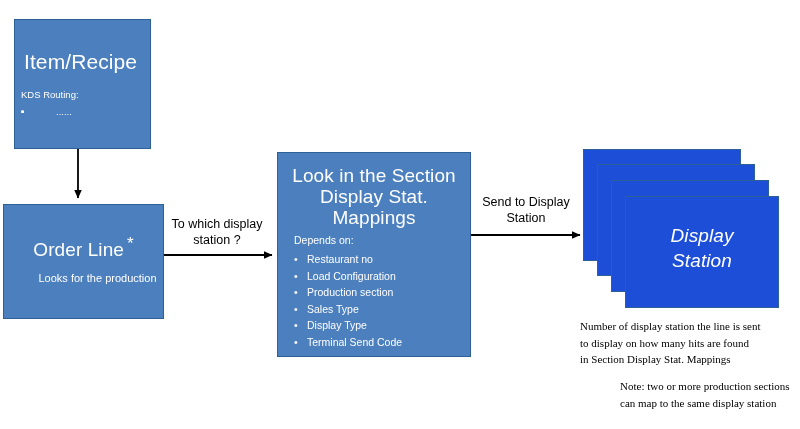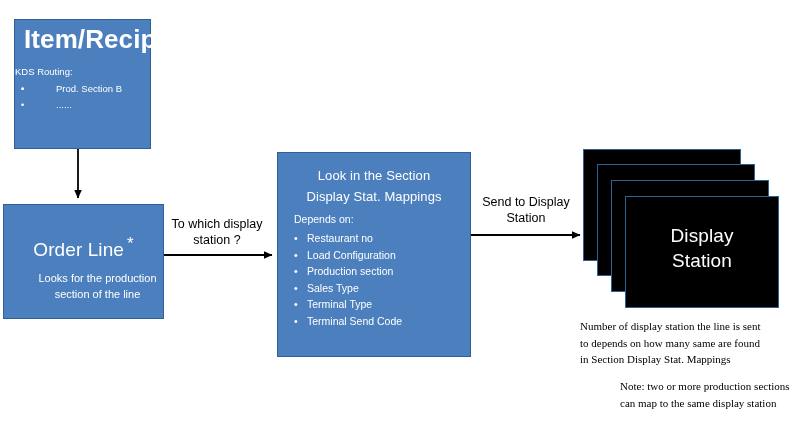--- a/index.html
+++ b/index.html
@@ -45,30 +45,30 @@
   }
 
   
   #item-recipe-box {
     left: 14px;
     top: 19px;
     width: 137px;
     height: 130px;
   }
   #item-recipe-box .box-title {
-    font-size: 26px;
+    font-size: 21px;
     line-height: 24px;
-    margin-top: 7px;
+    margin-top: 30px;
     text-align: left;
     padding-left: 9px;
-    font-weight: bold;
   }
   .kds-label {
     font-size: 9.5px;
     line-height: 12px;
+    padding-left: 6px;
     margin-top: 15px;
     color: #ffffff;
   }
   .kds-list {
     list-style: none;
     margin: 3px 0 0 0;
     padding: 0;
   }
   .kds-list li {
     font-size: 9.5px;
@@ -115,21 +115,21 @@
   }
 
   
   #mappings-box {
     left: 277px;
     top: 152px;
     width: 194px;
     height: 205px;
   }
   #mappings-box .box-title {
-    font-size: 13px;
+    font-size: 19px;
     line-height: 21px;
     margin-top: 12px;
     padding: 0 6px;
   }
   .depends-label {
     font-size: 10.5px;
     line-height: 13px;
     margin-top: 6px;
     padding-left: 16px;
     color: #ffffff;
@@ -149,23 +149,24 @@
   }
   .depends-list li .bullet {
     position: absolute;
     left: 0;
     top: 0;
   }
 
   
   .stack-box {
     position: absolute;
-    background: #000000;
+    background: #1d4ed8;
     border: 1px solid #2E5F95;
     box-sizing: border-box;
+    font-style: italic;
   }
   #ds-back-4 { left: 583px; top: 149px; width: 158px; height: 112px; }
   #ds-back-3 { left: 597px; top: 164px; width: 158px; height: 112px; }
   #ds-back-2 { left: 611px; top: 180px; width: 158px; height: 112px; }
   #ds-front  { left: 625px; top: 196px; width: 154px; height: 112px; color:#fff; }
   #ds-front .box-title {
     font-size: 19px;
     line-height: 25px;
     margin-top: 26px;
     text-align: center;
@@ -241,36 +242,34 @@
 
   <div class="box" id="item-recipe-box">
     <div class="box-title">Item/Recipe</div>
     <div class="kds-label">KDS Routing:</div>
     <ul class="kds-list">
       <li>
         <span class="bullet">•</span>
       </li>
       <li>
         <span class="bullet">•</span>
-        <span class="btext">Prod. Section B</span>
       </li>
       <li>
         <span class="bullet">•</span>
         <span class="btext">......</span>
       </li>
     </ul>
   </div>
 
   <div class="box" id="order-line-box">
     <div class="box-title">
       <span>Order Line</span><span class="star">*</span>
     </div>
     <div class="box-sub">
       <div>Looks  for the production</div>
-      <div>section of the line</div>
     </div>
   </div>
 
   <div class="box" id="mappings-box">
     <div class="box-title">
       <div>Look in the Section</div>
       <div>Display Stat. Mappings</div>
     </div>
     <div class="depends-label">Depends on:</div>
     <ul class="depends-list">
@@ -285,21 +284,21 @@
       <li>
         <span class="bullet">•</span>
         <span>Production  section</span>
       </li>
       <li>
         <span class="bullet">•</span>
         <span>Sales Type</span>
       </li>
       <li>
         <span class="bullet">•</span>
-        <span>Terminal Type</span>
+        <span>Display Type</span>
       </li>
       <li>
         <span class="bullet">•</span>
         <span>Terminal Send Code</span>
       </li>
     </ul>
   </div>
 
   <div class="stack-box" id="ds-back-4"></div>
   <div class="stack-box" id="ds-back-3"></div>
@@ -316,21 +315,21 @@
     <div>station ?</div>
   </div>
 
   <div class="edge-label" id="label-send-to">
     <div>Send to Display</div>
     <div>Station</div>
   </div>
 
   <div class="note" id="note-number">
     <div>Number of display station the line is sent</div>
-    <div>to depends on how many same are found</div>
+    <div>to display on how many hits are found</div>
     <div>in Section Display Stat. Mappings</div>
   </div>
 
   <div class="note" id="note-two-or-more">
     <div>Note:  two or more production sections</div>
     <div>can map to the  same display station</div>
   </div>
 
 </div>
 

